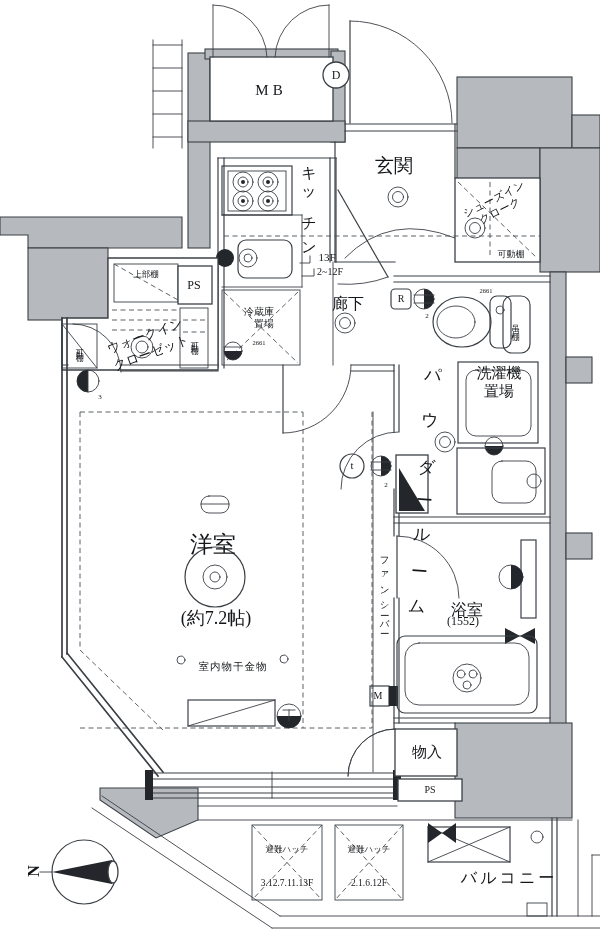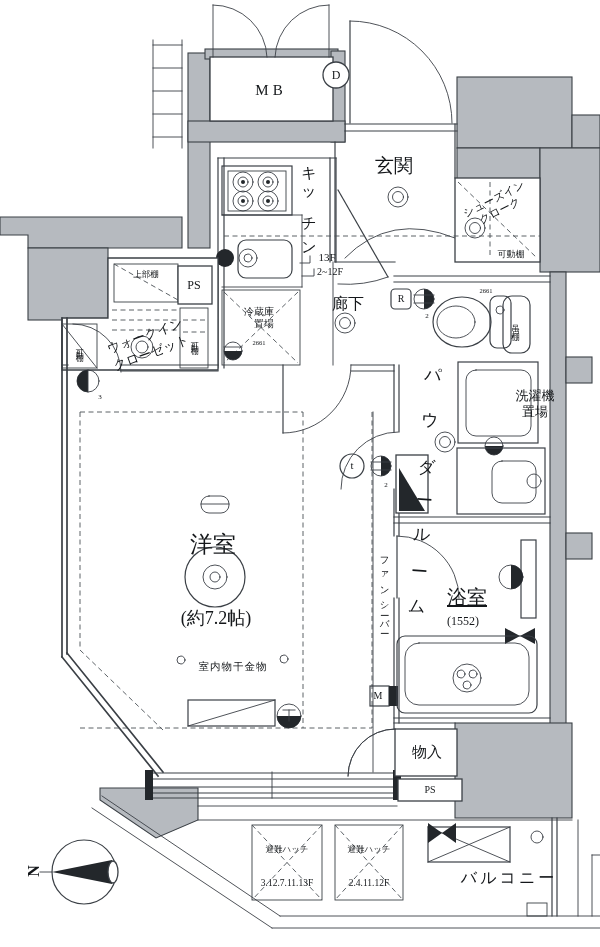--- a/index.html
+++ b/index.html
@@ -269,41 +269,41 @@
 <div class="lbl" style="left:148px;top:344px;font-size:13px;transform:translate(-50%,-50%) rotate(-20deg);line-height:1.35;">
   <div>ウォークイン</div>
   <div>クローゼット</div>
 </div>
 <div class="lbl vt" style="left:79px;top:346px;font-size:8px;letter-spacing:3px;">可動棚</div>
 <div class="lbl vt" style="left:194px;top:339px;font-size:8px;letter-spacing:3px;">可動棚</div>
 
 <div class="lbl vt" style="left:424px;top:494px;font-size:17px;letter-spacing:26px;transform:translate(-50%,-50%) rotate(4deg);">パウダールーム</div>
 <div class="lbl vt" style="left:516px;top:324px;font-size:8.5px;letter-spacing:4px;">吊戸棚</div>
 
-<div class="lbl" style="left:499px;top:404px;font-size:13px;margin-left:36px;">
+<div class="lbl" style="left:499px;top:382px;font-size:15px;">
   <div>洗濯機</div>
   <div>置場</div>
 </div>
 
 <div class="lbl" style="left:213px;top:545px;font-size:23px;">洋室</div>
 <div class="lbl" style="left:216px;top:619px;font-size:18px;">(約7.2帖)</div>
 <div class="lbl" style="left:233px;top:667px;font-size:10.5px;letter-spacing:1px;">室内物干金物</div>
 <div class="lbl vt" style="left:384px;top:591px;font-size:9.5px;letter-spacing:4px;">ファンシーバー</div>
 
-<div class="lbl" style="left:467px;top:597px;font-size:20px;text-decoration:underline;">浴室</div>
+<div class="lbl" style="left:467px;top:610px;font-size:16px;">浴室</div>
 <div class="lbl" style="left:463px;top:621px;font-size:12px;">(1552)</div>
 
 <div class="lbl" style="left:427px;top:752px;font-size:15px;">物入</div>
 <div class="lbl" style="left:430px;top:790px;font-size:10px;">PS</div>
 
 <div class="lbl" style="left:473px;top:878px;font-size:16px;letter-spacing:3px;margin-left:36px;">バルコニー</div>
 <div class="lbl" style="left:287px;top:849px;font-size:8.5px;">避難ハッチ</div>
 <div class="lbl" style="left:287px;top:884px;font-size:9.5px;">3.12.7.11.13F</div>
 <div class="lbl" style="left:369px;top:849px;font-size:8.5px;">避難ハッチ</div>
-<div class="lbl" style="left:369px;top:884px;font-size:9.5px;">2.4.11.12F</div>
+<div class="lbl" style="left:369px;top:884px;font-size:9.5px;">2.1.6.12F</div>
 
 <div class="lbl" style="left:34px;top:871px;font-size:16px;font-weight:bold;transform:translate(-50%,-50%) rotate(-90deg);">N</div>
 
 <div class="lbl" style="left:336px;top:75px;font-size:12px;">D</div>
 <div class="lbl" style="left:401px;top:299px;font-size:10px;">R</div>
 <div class="lbl" style="left:427px;top:316px;font-size:7px;">2</div>
 <div class="lbl" style="left:352px;top:466px;font-size:11px;">t</div>
 <div class="lbl" style="left:386px;top:485px;font-size:7px;">2</div>
 <div class="lbl" style="left:100px;top:397px;font-size:7px;">3</div>
 <div class="lbl" style="left:378px;top:696px;font-size:10px;">M</div>

